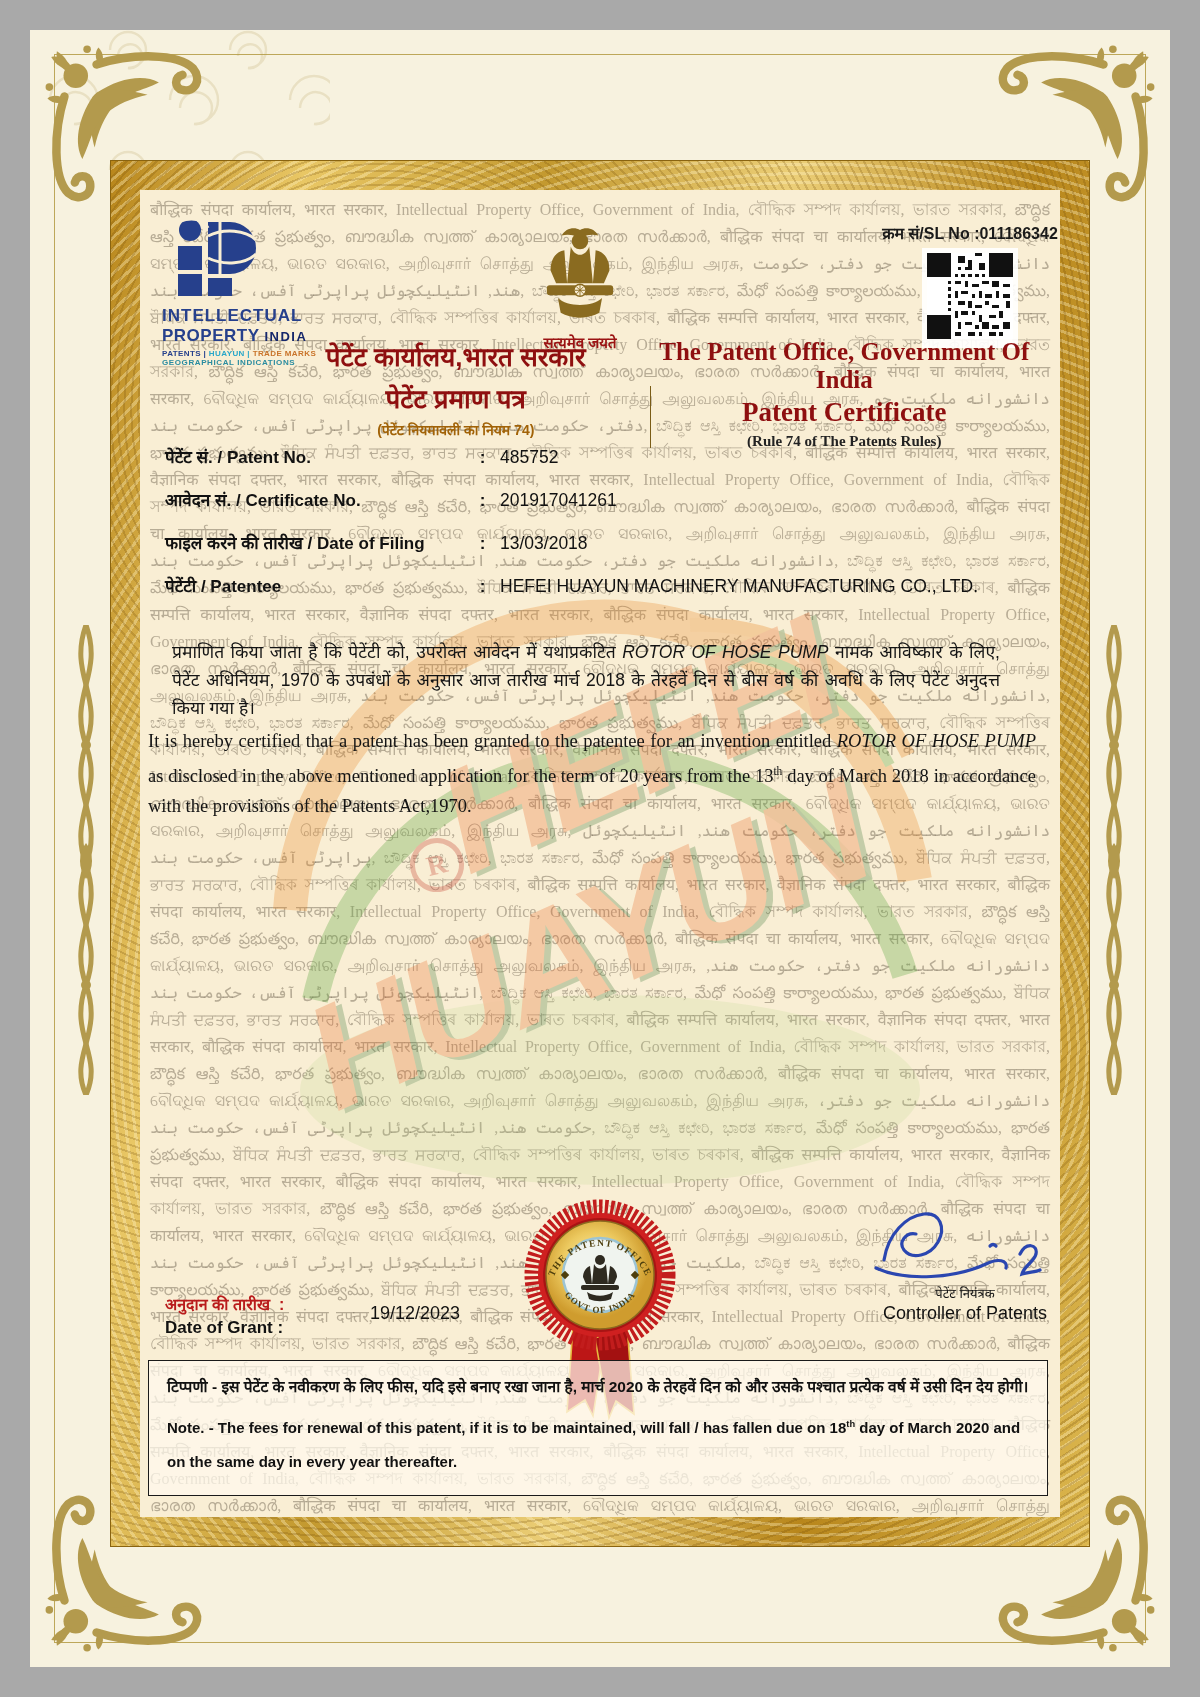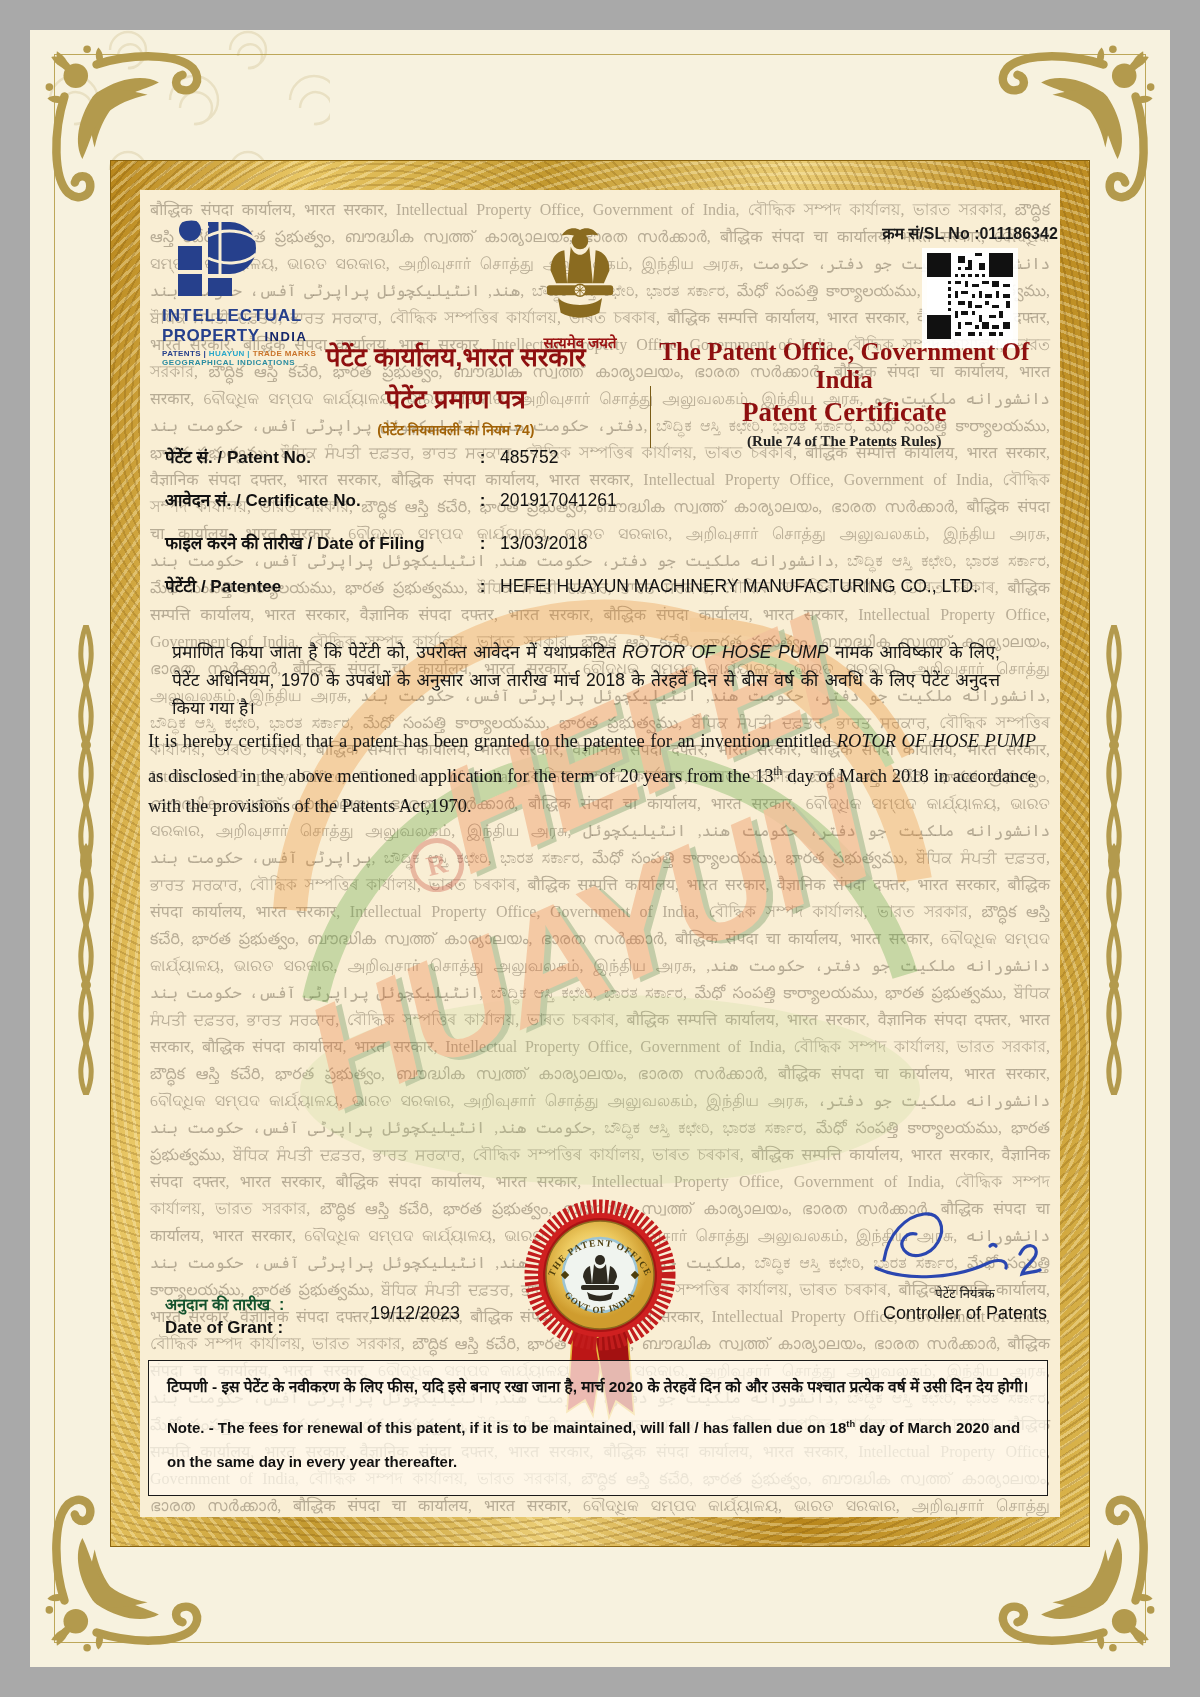--- a/index.html
+++ b/index.html
@@ -74,21 +74,21 @@
   .para-hi{position:absolute;left:32px;top:448px;width:828px;font:400 17.5px "Liberation Sans",sans-serif;
     color:#141414;line-height:28px;text-align:justify;}
   .para-en{position:absolute;left:8px;top:536px;width:888px;font:400 18.5px "Liberation Serif",serif;
     color:#141414;line-height:30px;text-align:justify;}
   .inv-title{font-style:italic;}
   sup{font-size:.62em;}
   
   .seal{position:absolute;left:375px;top:1000px;width:170px;height:238px;}
   
   .grant{position:absolute;left:25px;top:1103px;}
-  .grant-hi{font:700 16px "Liberation Sans",sans-serif;color:#14532d;}
+  .grant-hi{font:700 16px "Liberation Sans",sans-serif;color:#b91c1c;}
   .grant-en{font:700 17px "Liberation Sans",sans-serif;color:#111;margin-top:3px;}
   .grant-value{position:absolute;left:205px;top:10px;font:400 18px "Liberation Sans",sans-serif;color:#111;white-space:nowrap;}
   .controller{position:absolute;left:690px;top:1012px;width:270px;text-align:center;}
   .sig{display:block;margin:0 auto;}
   .ctrl-hi{font:400 13px "Liberation Sans",sans-serif;color:#111;margin-top:-6px;}
   .ctrl-en{font:400 18px "Liberation Sans",sans-serif;color:#111;margin-top:1px;}
   
   .note{position:absolute;left:8px;top:1170px;width:900px;box-sizing:border-box;border:1.6px solid #1a1a1a;
     background:rgba(255,250,238,.72);padding:14px 18px 16px 18px;}
   .note-hi{font:700 15.5px "Liberation Sans",sans-serif;color:#111;line-height:24px;}

